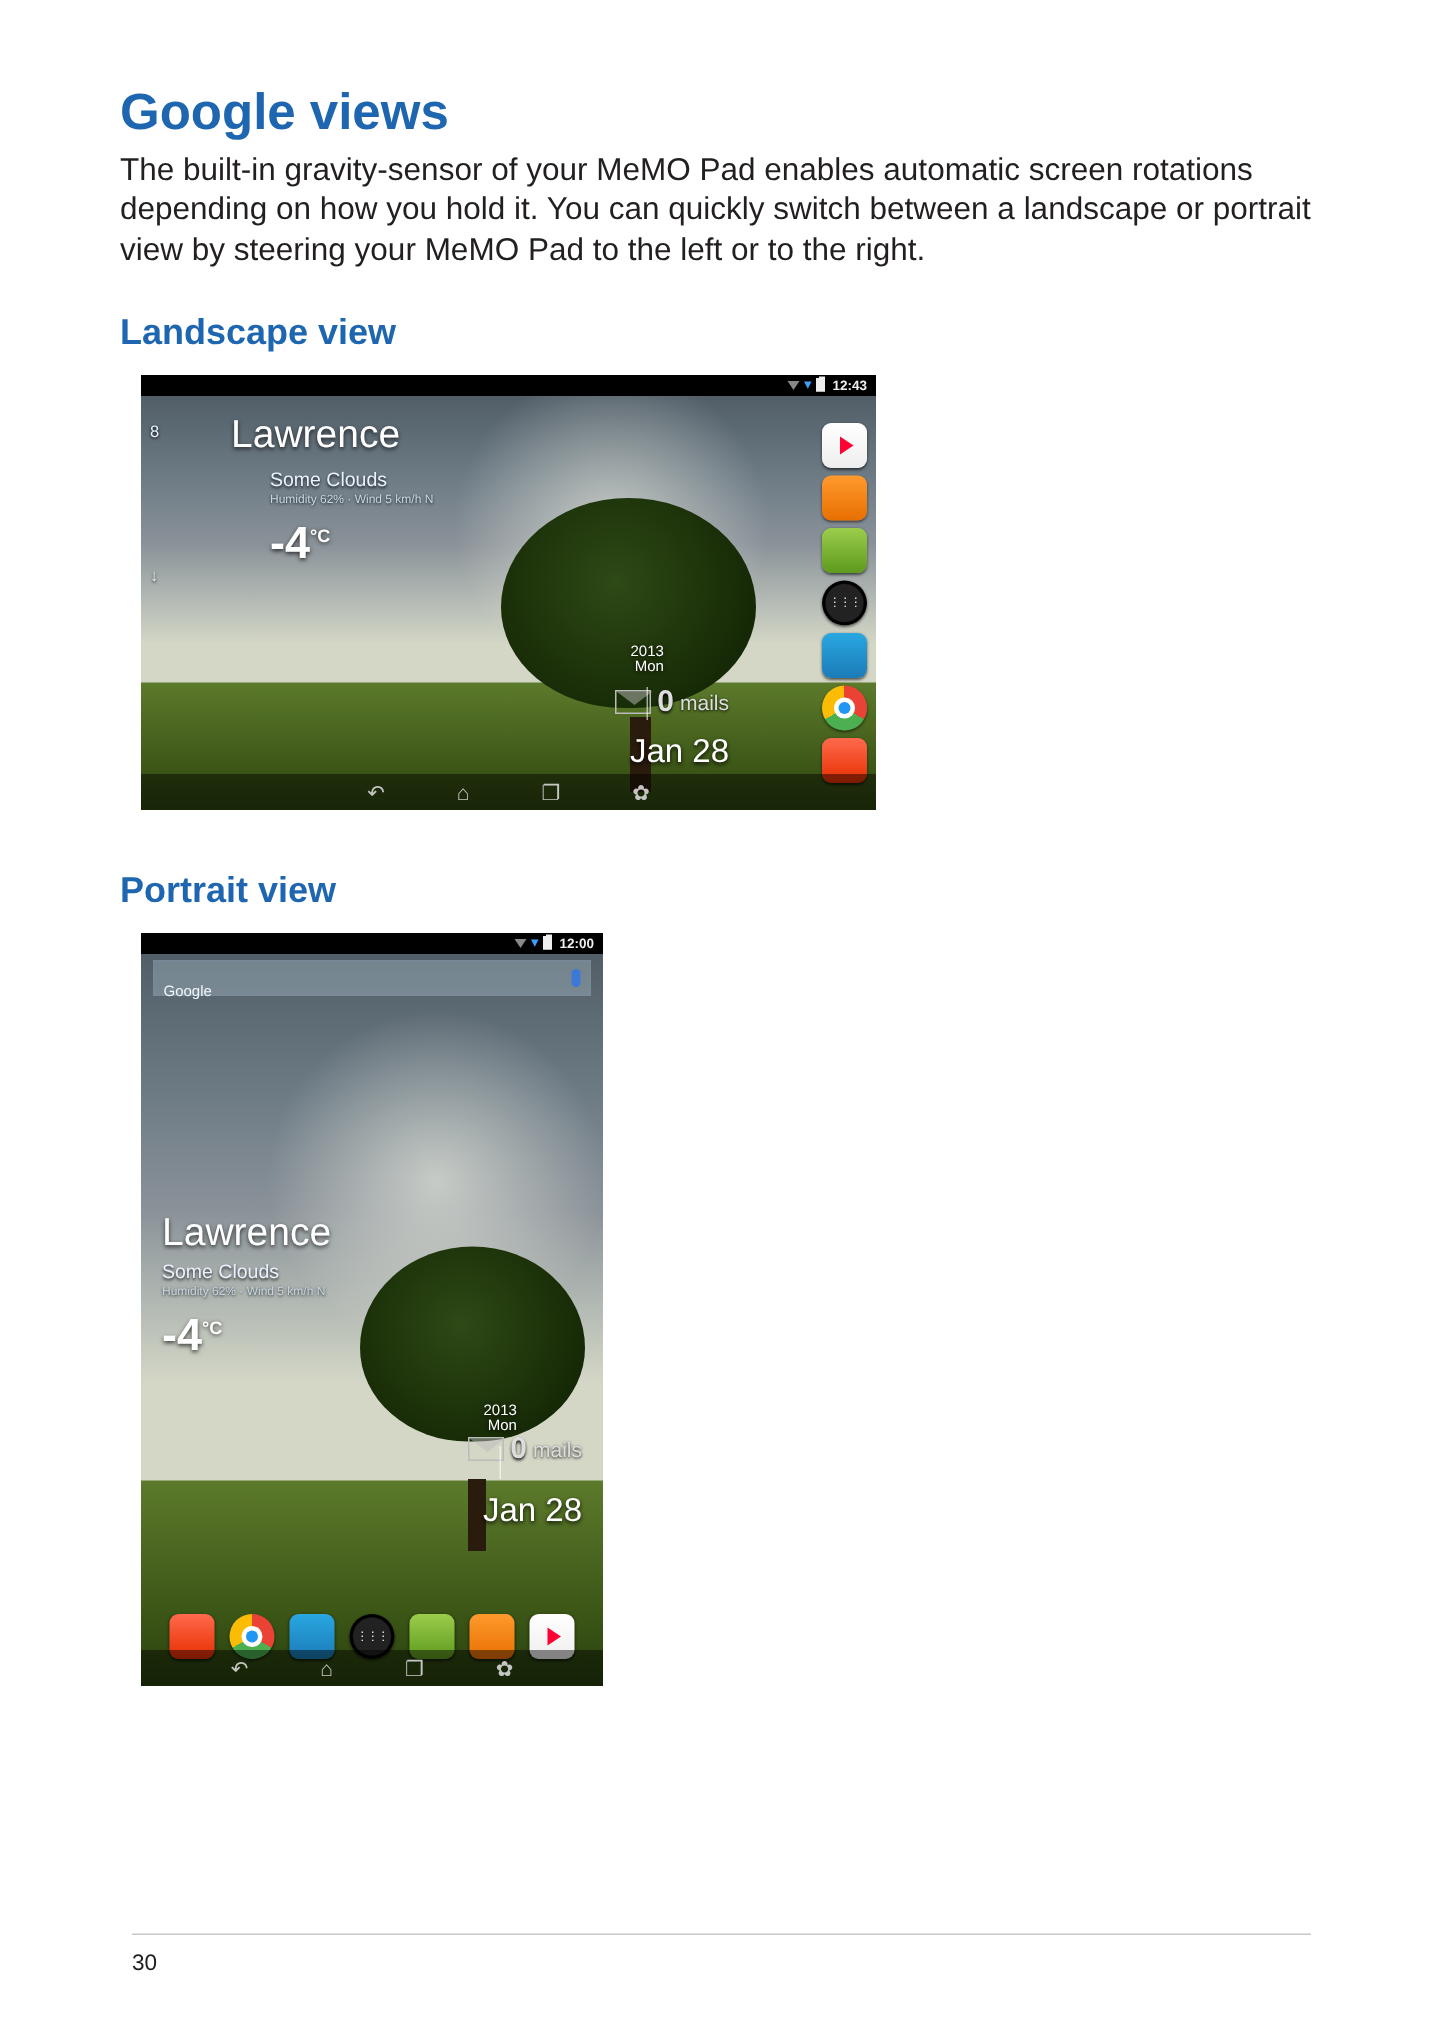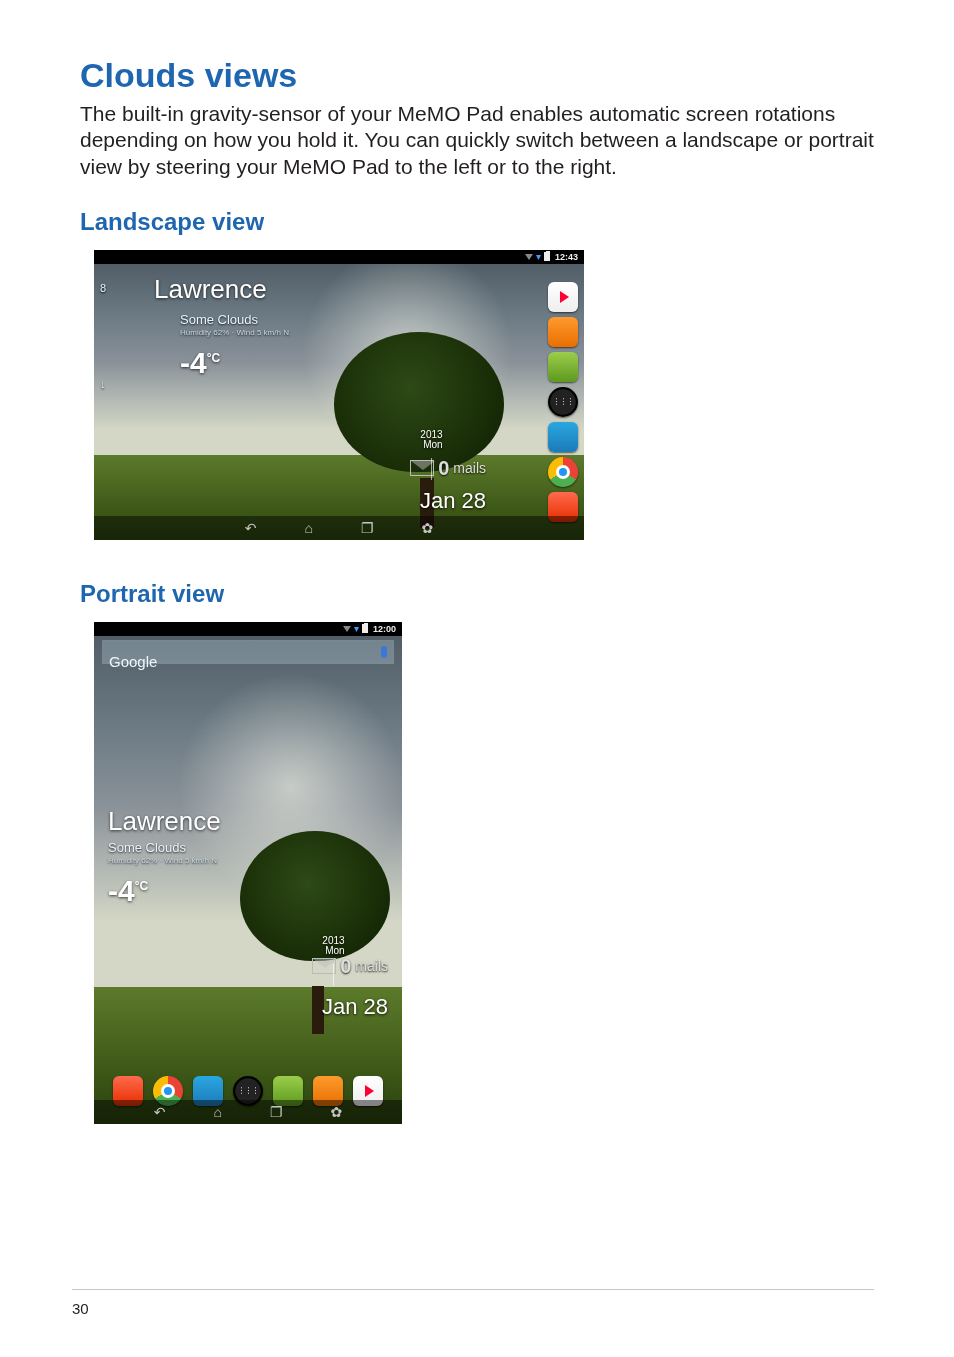--- a/index.html
+++ b/index.html
@@ -107,21 +107,21 @@
   .ic-chrome::after{content:"";position:absolute;inset:8px;border-radius:50%;background:#fff;}
   .ic-chrome::before{content:"";position:absolute;inset:11px;border-radius:50%;background:#2196f3;z-index:1;}
   .ic-asus   { background:linear-gradient(#ff6a4d,#e62e00);}
   
   .pg-dots{ position:absolute; left:6px; display:flex; flex-direction:column; gap:84px;}
   .pg-dots span{ color:#e8f2ff; font-size:11px; text-shadow:0 1px 2px #000;}
   
   .search-bar{ position:absolute; top:4px; left:8px; right:8px; height:24px;
     background:rgba(180,200,210,.35); border:1px solid rgba(120,140,160,.6);
     display:flex; align-items:center; justify-content:space-between; padding:0 6px;}
-  .search-bar .g{ color:#f2f6fa; font-size:15px;margin-top:20px;}
+  .search-bar .g{ color:#f2f6fa; font-size:10px;margin-top:20px;}
   .search-bar .mic{ width:6px;height:12px;border-radius:3px;background:#3a79d8;}
 
   
   .tablet.landscape{ width:490px; height:290px; margin-left:14px;}
   .tablet.landscape .scene{ position:absolute; inset:14px 0 0 0;}
   .tablet.landscape .grass{ height:34%;}
   .tablet.landscape .tree { right:80px; top:68px; width:170px; height:140px;}
   .tablet.landscape .trunk{ right:150px; bottom:26px; width:14px; height:50px;}
   .tablet.landscape .pg-dots{ top:18px;}
   .tablet.landscape .w-location{ position:absolute; left:60px; top:10px;}
@@ -140,32 +140,32 @@
   .tablet.portrait .w-location{ position:absolute; left:14px; top:170px;}
   .tablet.portrait .w-cond    { position:absolute; left:14px; top:204px;}
   .tablet.portrait .w-sub     { position:absolute; left:14px; top:220px;}
   .tablet.portrait .w-temp    { position:absolute; left:14px; top:238px;}
   .tablet.portrait .mail-widget{position:absolute; right:14px; bottom:160px;}
   .tablet.portrait .date-widget{position:absolute; right:14px; bottom:118px;}
   .tablet.portrait .ql-row    { position:absolute; left:0; right:0; bottom:32px;}
 
   
   .page-footer{
-    position:absolute; left:72px; right:80px; bottom:40px;
+    position:absolute; left:88px; right:80px; bottom:40px;
     border-top:1px solid #c8c8c8; padding-top:10px;
     display:flex; justify-content:space-between; align-items:baseline;
     font-size:16px; color:#231f20;
   }
   .page-footer .pn{ font-size:15px;}
   .page-footer .ft{ font-size:19px;}
 </style>
 </head>
 <body>
 
-<h1 class="section-title">Clouds views</h1>
+<h1 class="section-title">Google views</h1>
 <p class="body-text">The built-in gravity-sensor of your MeMO Pad enables automatic screen rotations depending on how you hold it. You can quickly switch between a landscape or portrait view by steering your MeMO Pad to the left or to the right.</p>
 
 <h2 class="subsection">Landscape view</h2>
 
 <div class="tablet landscape">
   <div class="status-bar">
     <span class="sd"></span>
     <span class="wifi">▾</span>
     <span class="batt"></span>
     <span class="time">12:43</span>

